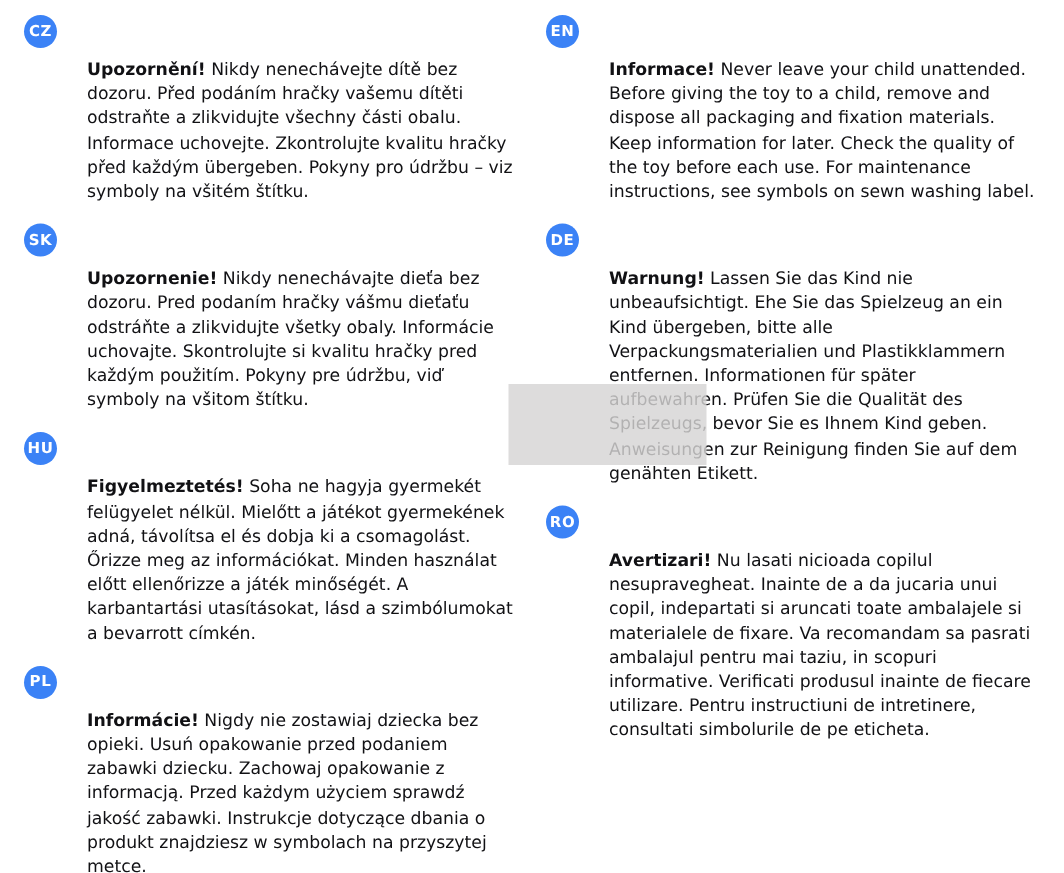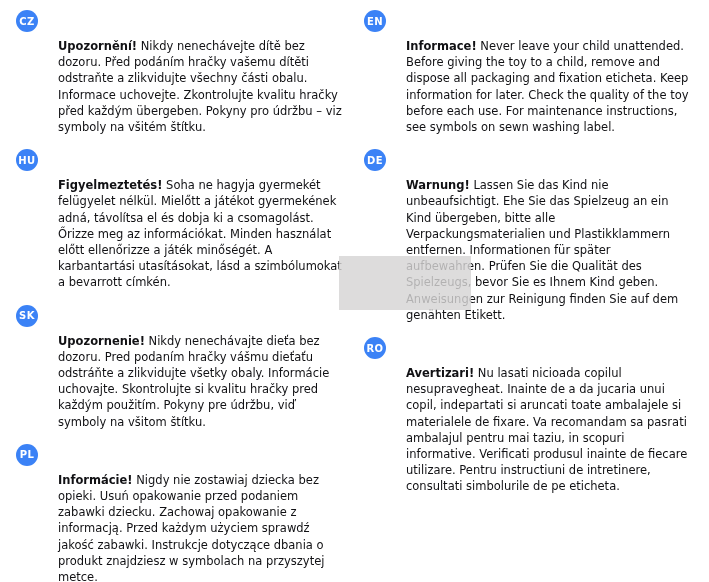--- a/index.html
+++ b/index.html
@@ -102,41 +102,41 @@
   <div class="columns">
 
     <div class="col">
 
       <div class="block">
         <div class="badge">CZ</div>
         <div class="text"><span class="lead">Upozornění!</span><span> Nikdy nenechávejte dítě bez dozoru. Před podáním hračky vašemu dítěti odstraňte a zlikvidujte všechny části obalu. Informace uchovejte. Zkontrolujte kvalitu hračky před každým übergeben. Pokyny pro údržbu – viz symboly na všitém štítku.</span></div>
       </div>
 
       <div class="block">
-        <div class="badge">HU</div>
-        <div class="text"><span class="lead">Figyelmeztetés!</span><span> Soha ne hagyja gyermekét felügyelet nélkül. Mielőtt a játékot gyermekének adná, távolítsa el és dobja ki a csomagolást. Őrizze meg az információkat. Minden használat előtt ellenőrizze a játék minőségét. A karbantartási utasításokat, lásd a szimbólumokat a bevarrott címkén.</span></div>
+        <div class="badge">SK</div>
+        <div class="text"><span class="lead">Upozornenie!</span><span> Nikdy nenechávajte dieťa bez dozoru. Pred podaním hračky vášmu dieťaťu odstráňte a zlikvidujte všetky obaly. Informácie uchovajte. Skontrolujte si kvalitu hračky pred každým použitím. Pokyny pre údržbu, viď symboly na všitom štítku.</span></div>
       </div>
 
       <div class="block">
-        <div class="badge">SK</div>
-        <div class="text"><span class="lead">Upozornenie!</span><span> Nikdy nenechávajte dieťa bez dozoru. Pred podaním hračky vášmu dieťaťu odstráňte a zlikvidujte všetky obaly. Informácie uchovajte. Skontrolujte si kvalitu hračky pred každým použitím. Pokyny pre údržbu, viď symboly na všitom štítku.</span></div>
+        <div class="badge">HU</div>
+        <div class="text"><span class="lead">Figyelmeztetés!</span><span> Soha ne hagyja gyermekét felügyelet nélkül. Mielőtt a játékot gyermekének adná, távolítsa el és dobja ki a csomagolást. Őrizze meg az információkat. Minden használat előtt ellenőrizze a játék minőségét. A karbantartási utasításokat, lásd a szimbólumokat a bevarrott címkén.</span></div>
       </div>
 
       <div class="block">
         <div class="badge">PL</div>
         <div class="text"><span class="lead">Informácie!</span><span> Nigdy nie zostawiaj dziecka bez opieki. Usuń opakowanie przed podaniem zabawki dziecku. Zachowaj opakowanie z informacją. Przed każdym użyciem sprawdź jakość zabawki. Instrukcje dotyczące dbania o produkt znajdziesz w symbolach na przyszytej metce.</span></div>
       </div>
 
     </div>
 
     <div class="col">
 
       <div class="block">
         <div class="badge">EN</div>
-        <div class="text"><span class="lead">Informace!</span><span> Never leave your child unattended. Before giving the toy to a child, remove and dispose all packaging and fixation eticheta. Keep information for later. Check the quality of the toy before each use. For maintenance instructions, see symbols on sewn washing label.</span></div>
+        <div class="text"><span class="lead">Informace!</span><span> Never leave your child unattended. Before giving the toy to a child, remove and dispose all packaging and fixation materials. Keep information for later. Check the quality of the toy before each use. For maintenance instructions, see symbols on sewn washing label.</span></div>
       </div>
 
       <div class="block">
         <div class="badge">DE</div>
         <div class="text"><span class="lead">Warnung!</span><span> Lassen Sie das Kind nie unbeaufsichtigt. Ehe Sie das Spielzeug an ein Kind übergeben, bitte alle Verpackungsmaterialien und Plastikklammern entfernen. Informationen für später aufbewahren. Prüfen Sie die Qualität des Spielzeugs, bevor Sie es Ihnem Kind geben. Anweisungen zur Reinigung finden Sie auf dem genähten Etikett.</span></div>
       </div>
 
       <div class="block">
         <div class="badge">RO</div>
         <div class="text"><span class="lead">Avertizari!</span><span> Nu lasati nicioada copilul nesupravegheat. Inainte de a da jucaria unui copil, indepartati si aruncati toate ambalajele si materialele de fixare. Va recomandam sa pasrati ambalajul pentru mai taziu, in scopuri informative. Verificati produsul inainte de fiecare utilizare. Pentru instructiuni de intretinere, consultati simbolurile de pe eticheta.</span></div>

